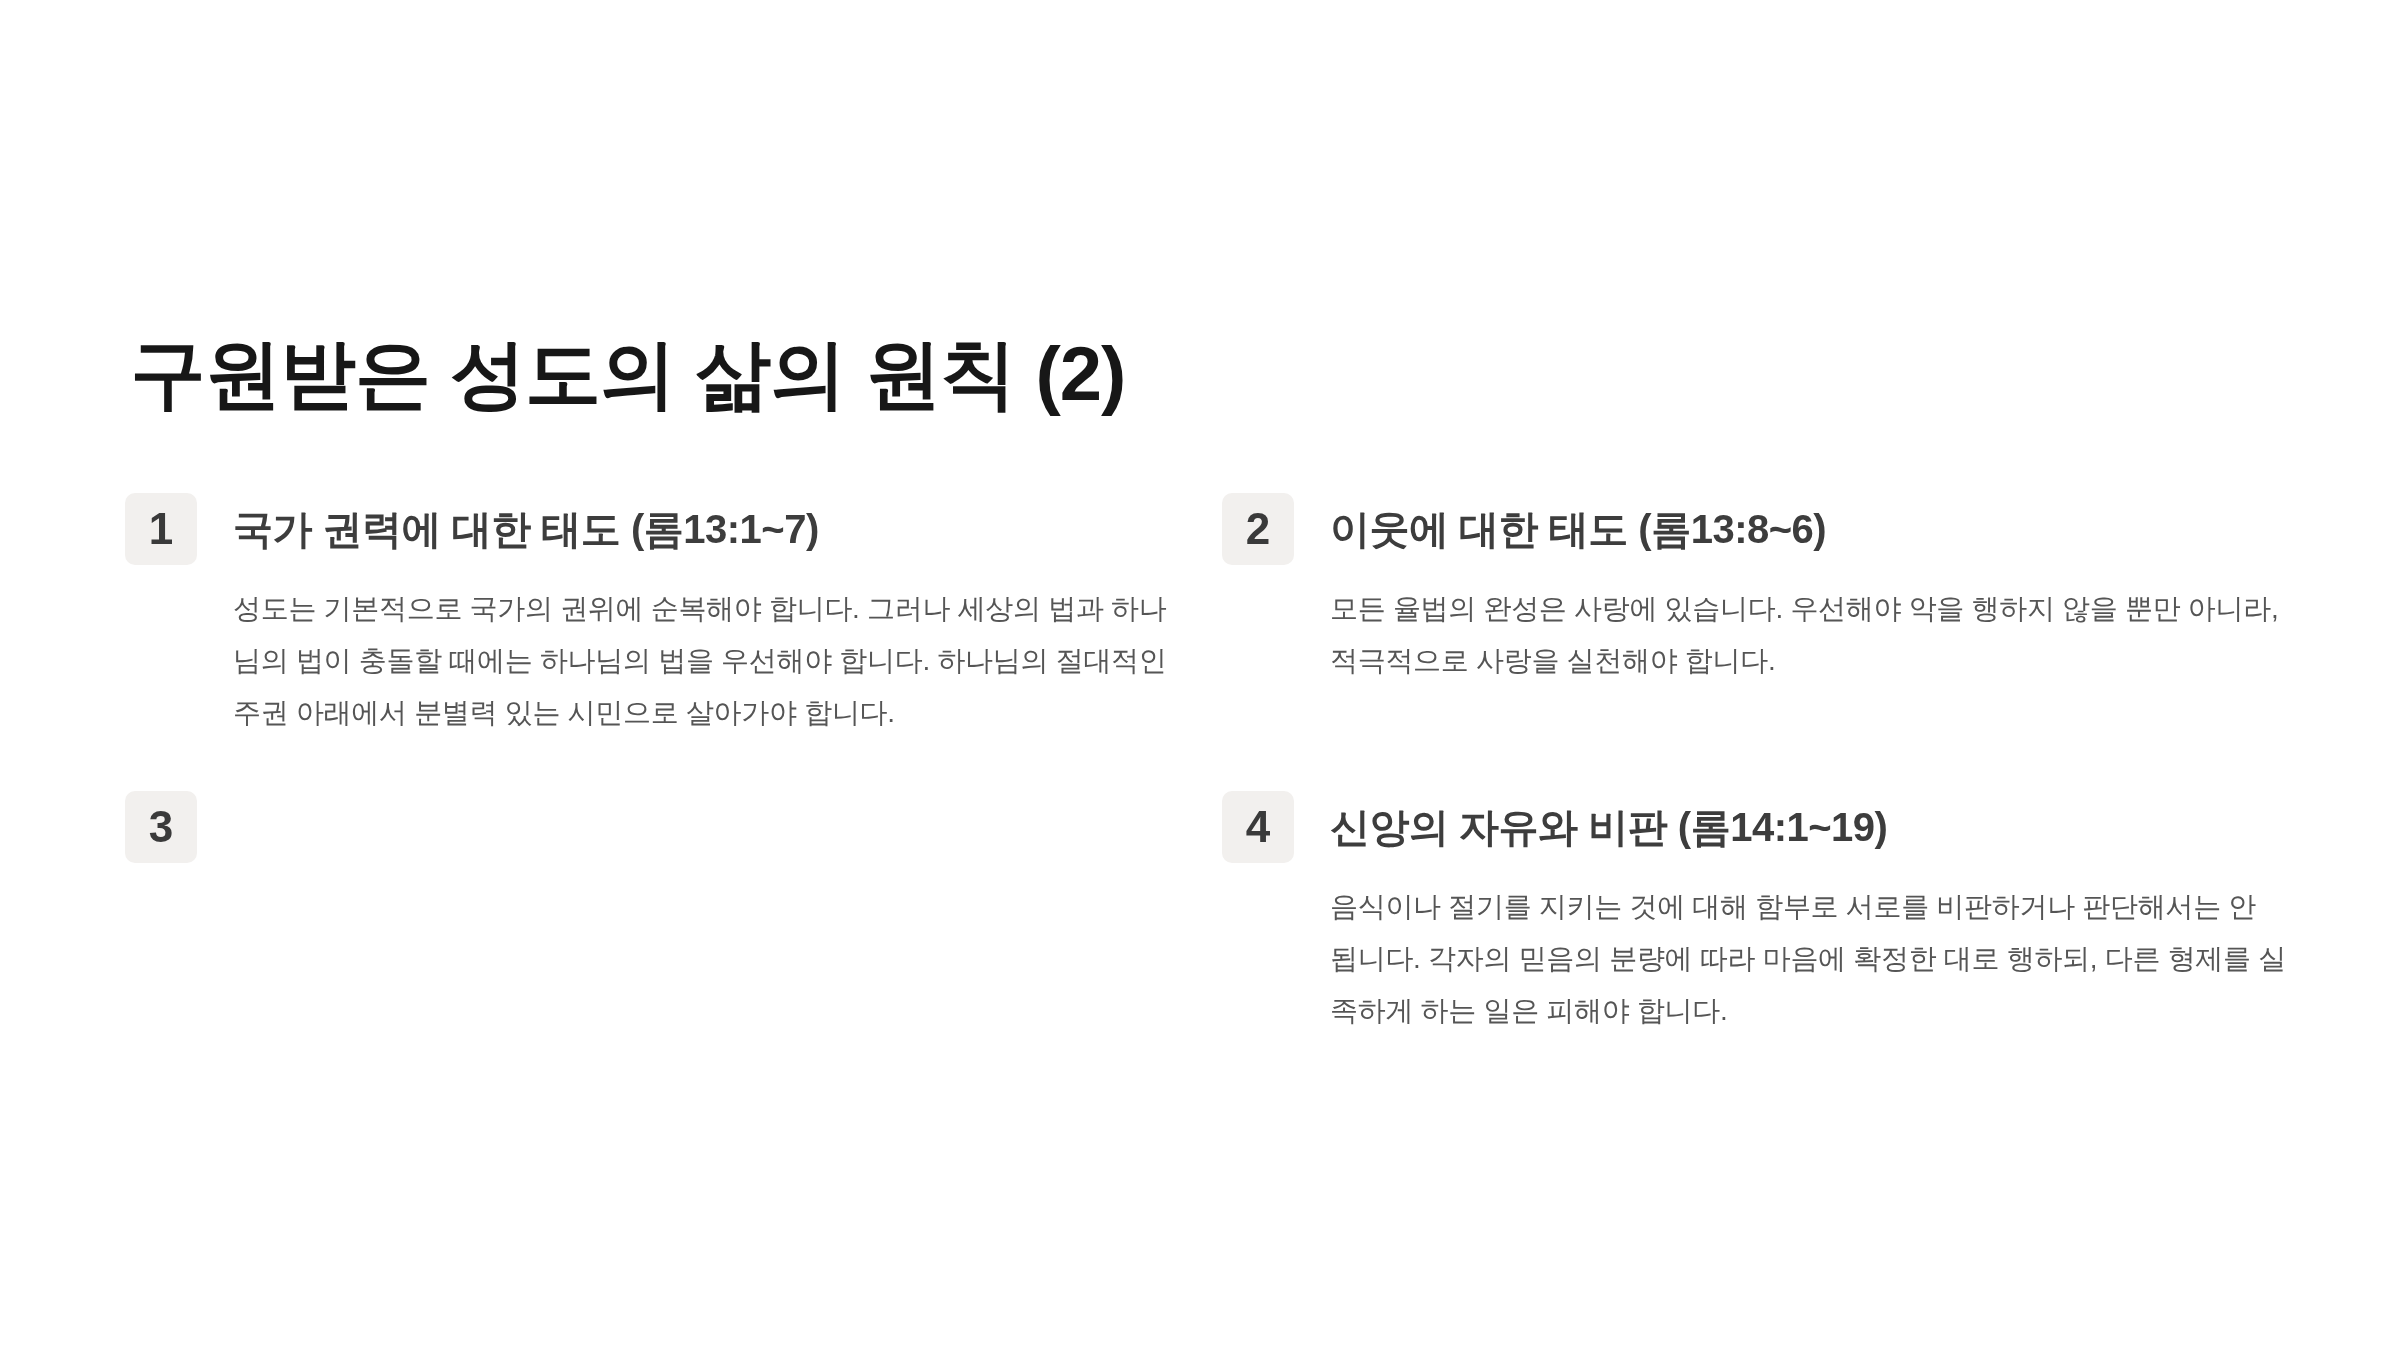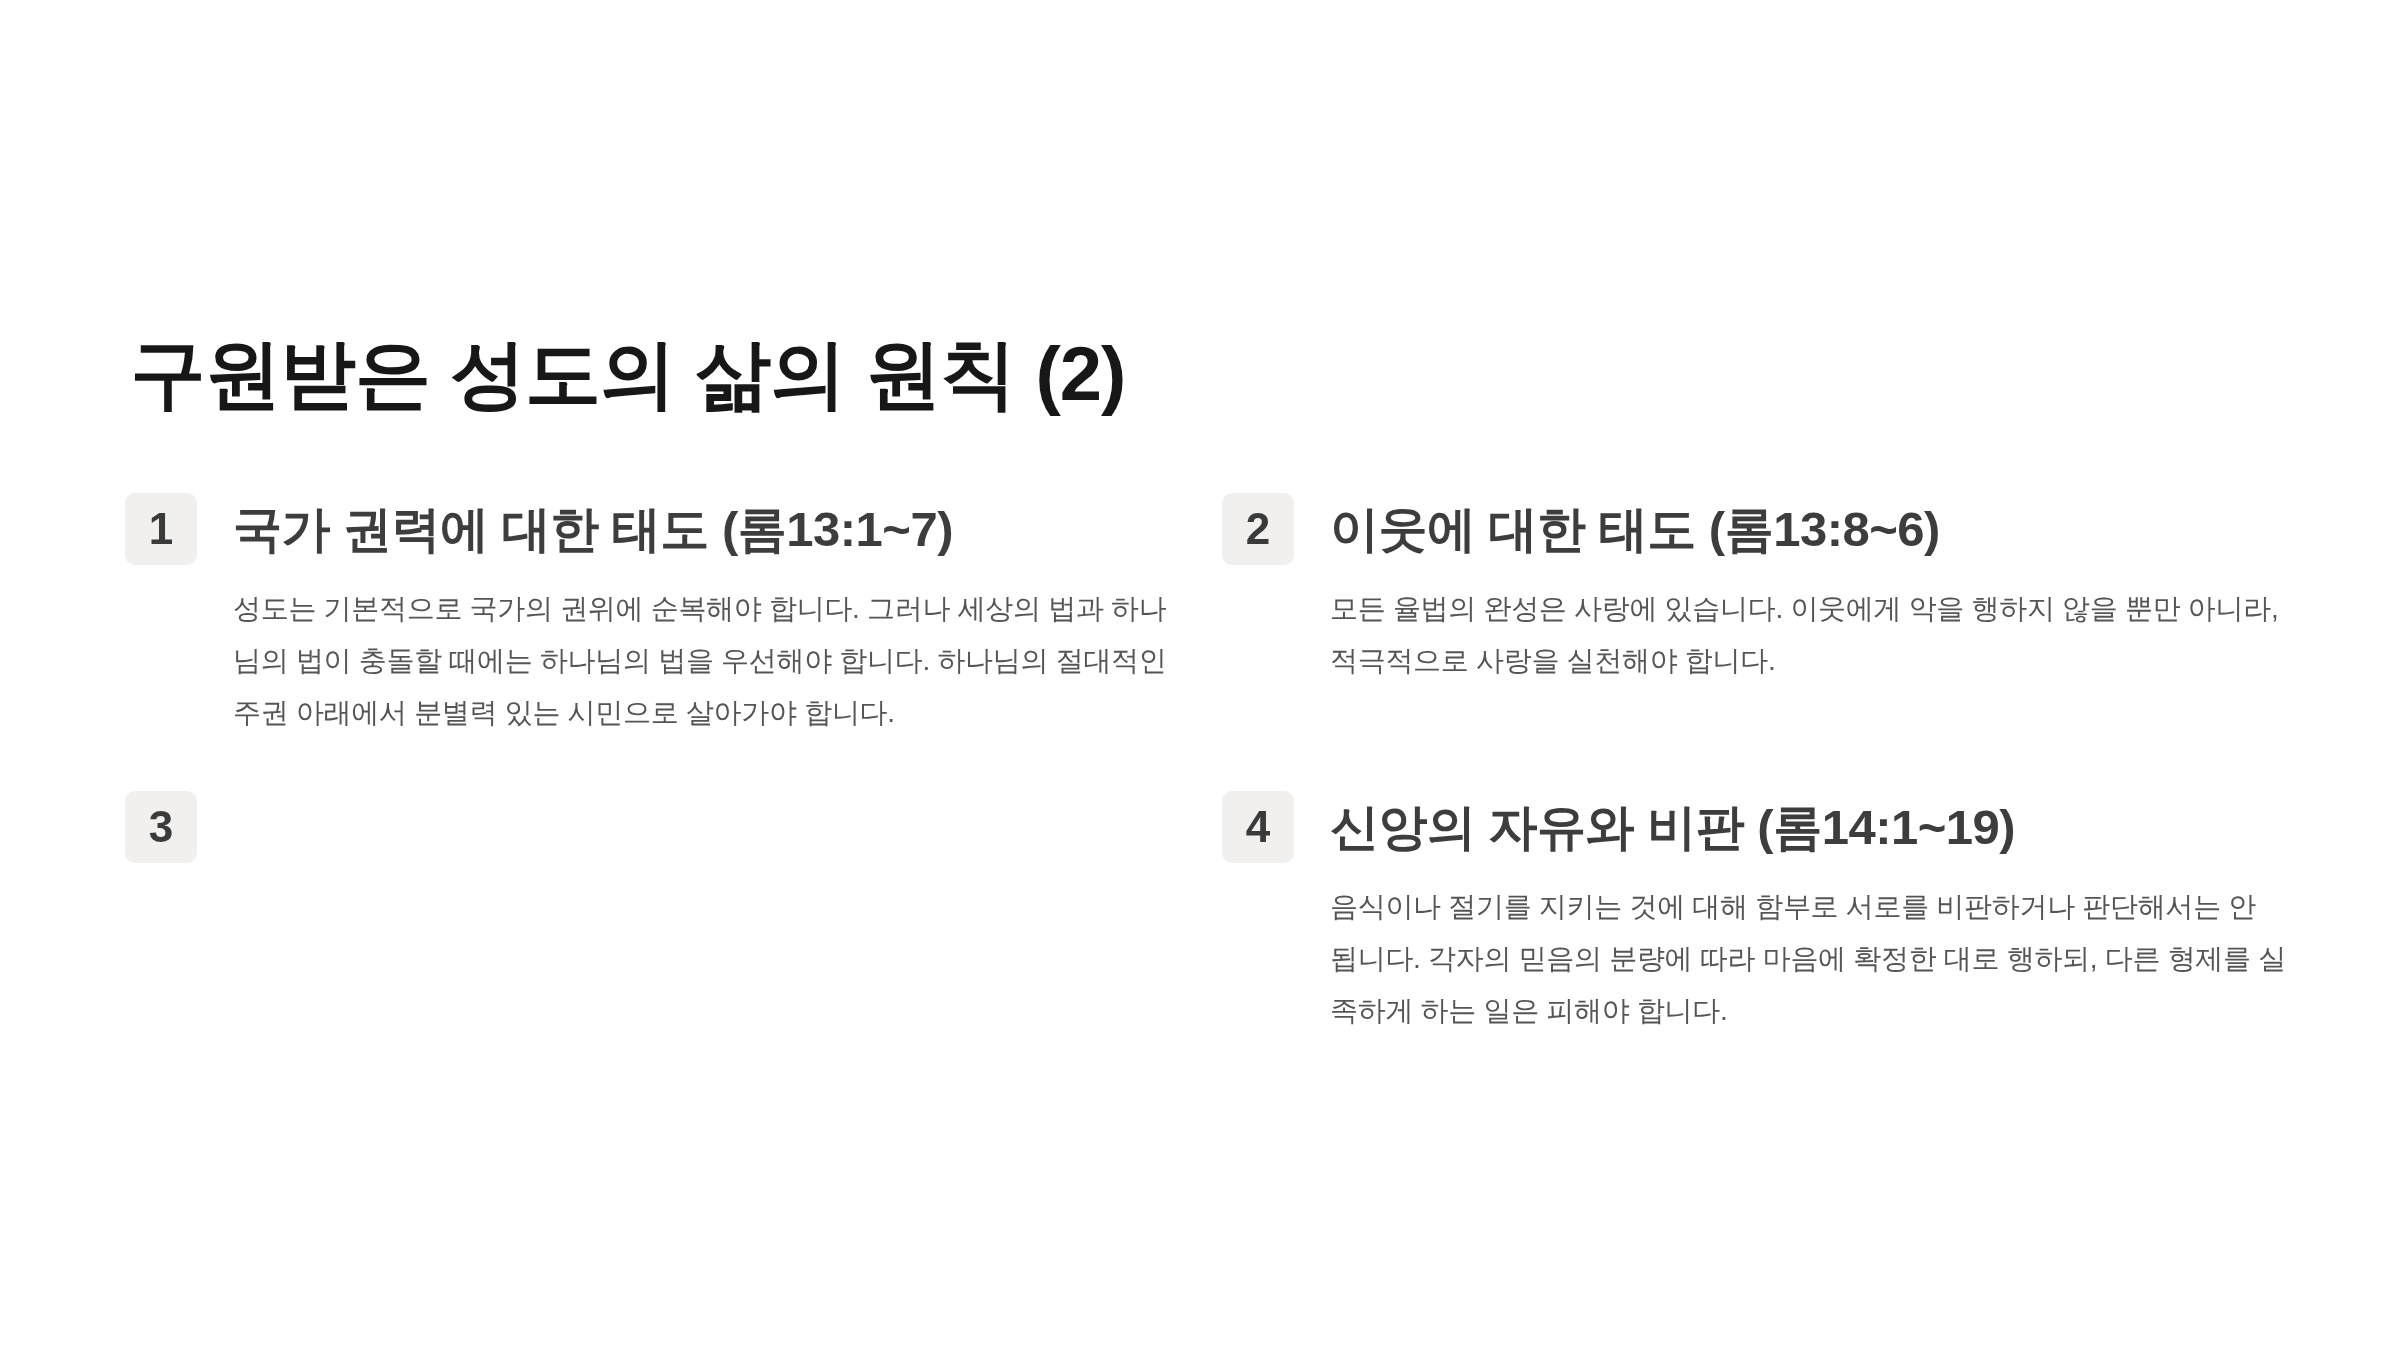--- a/index.html
+++ b/index.html
@@ -52,21 +52,21 @@
     border-radius: 10px;
     display: flex;
     align-items: center;
     justify-content: center;
     font-size: 44px;
     font-weight: 700;
     color: #3a3a3a;
   }
   .item-heading {
     margin: 0;
-    font-size: 49px;
+    font-size: 40px;
     font-weight: 600;
     line-height: 72px;
     letter-spacing: -0.5px;
     color: #3d3d3d;
     white-space: nowrap;
   }
   .item-body {
     margin: 18px 0 0 0;
     font-size: 28px;
     line-height: 52px;
@@ -89,21 +89,21 @@
       <div class="item-content">
         <h2 class="item-heading">국가 권력에 대한 태도 (롬13:1~7)</h2>
         <p class="item-body">성도는 기본적으로 국가의 권위에 순복해야 합니다. 그러나 세상의 법과 하나님의 법이 충돌할 때에는 하나님의 법을 우선해야 합니다. 하나님의 절대적인 주권 아래에서 분별력 있는 시민으로 살아가야 합니다.</p>
       </div>
     </div>
 
     <div class="item">
       <div class="item-badge">2</div>
       <div class="item-content">
         <h2 class="item-heading">이웃에 대한 태도 (롬13:8~6)</h2>
-        <p class="item-body">모든 율법의 완성은 사랑에 있습니다. 이웃에게 악을 행하지 않을 뿐만 아니라, 적극적으로 사랑을 실천해야 합니다.</p>
+        <p class="item-body">모든 율법의 완성은 사랑에 있습니다. 우선해야 악을 행하지 않을 뿐만 아니라, 적극적으로 사랑을 실천해야 합니다.</p>
       </div>
     </div>
 
     <div class="item">
       <div class="item-badge">3</div>
       <div class="item-content">
       </div>
     </div>
 
     <div class="item">

